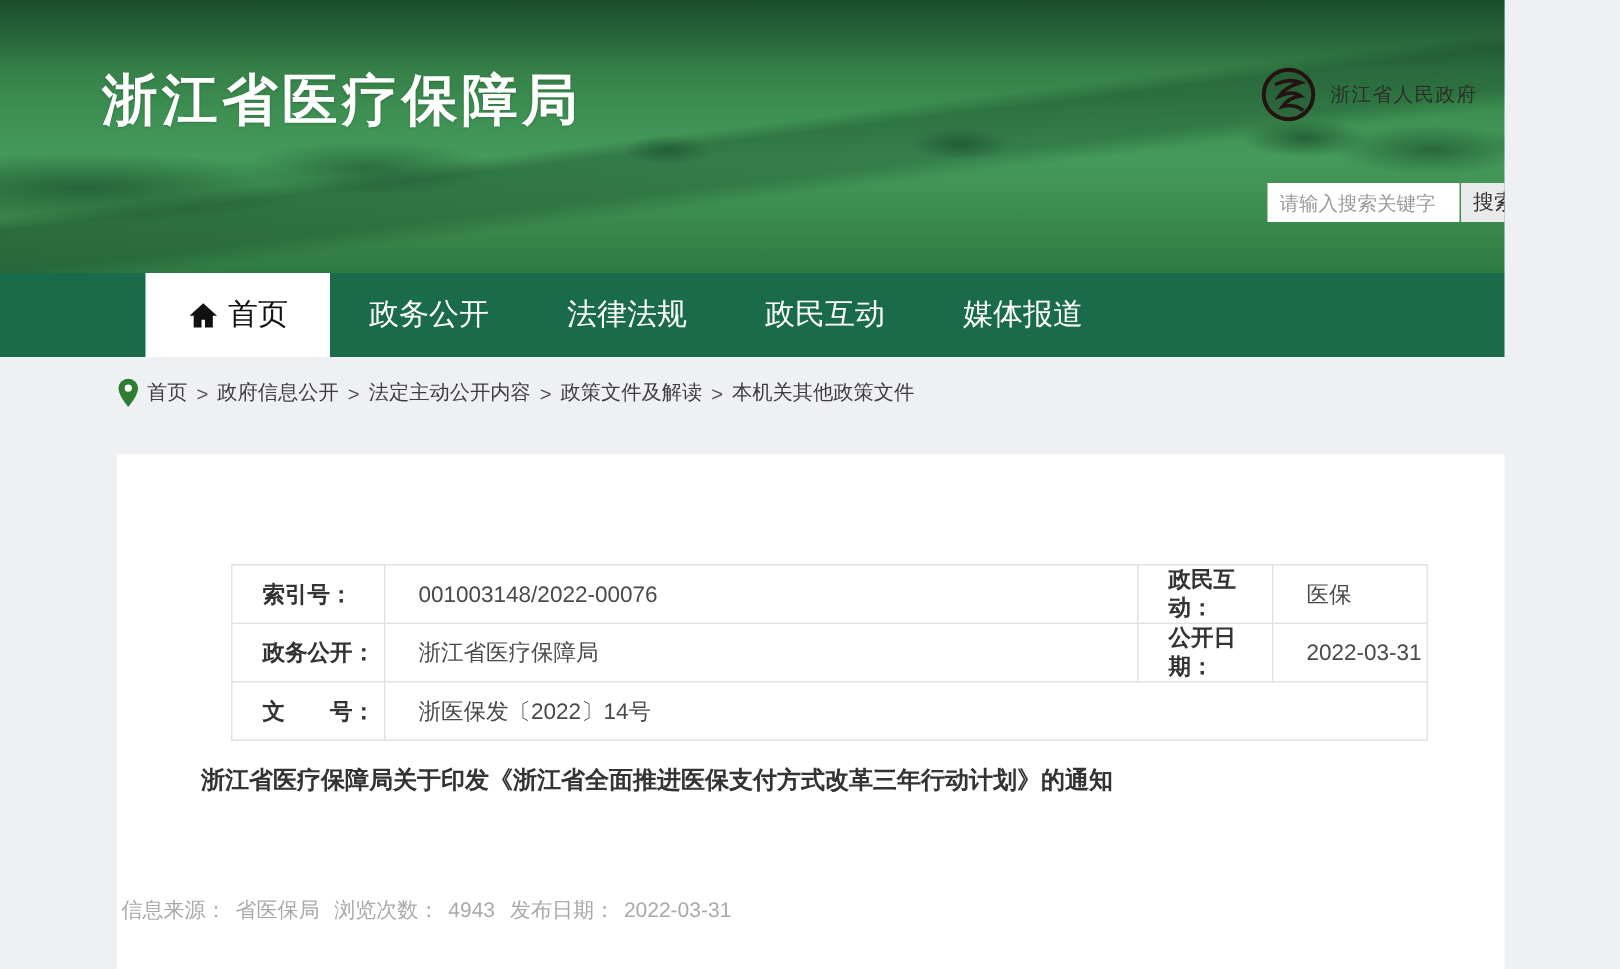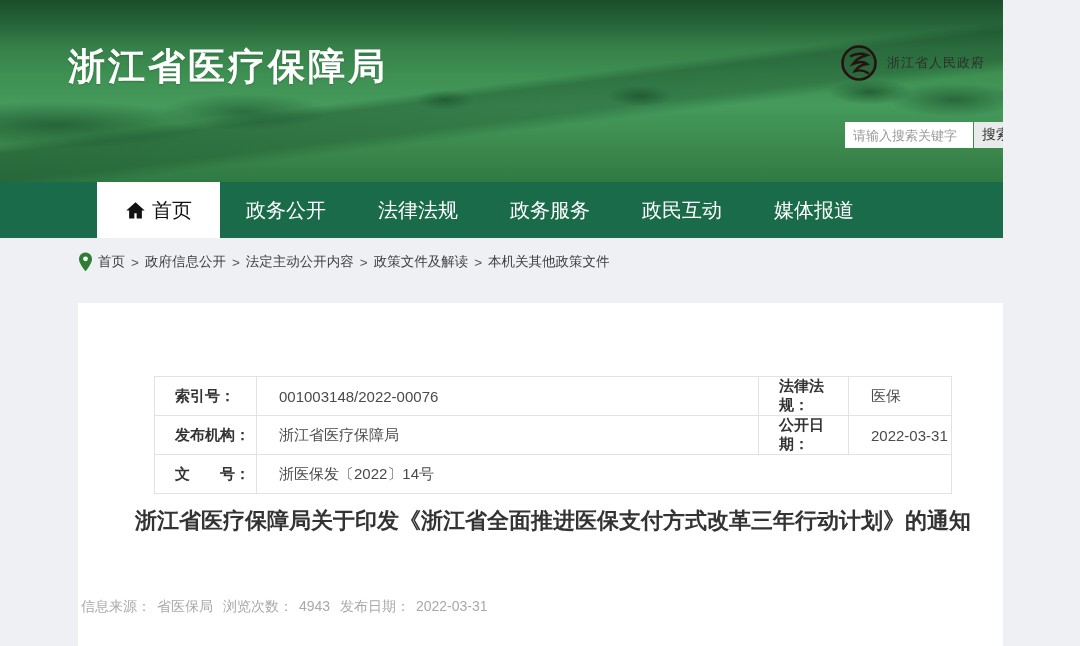--- a/index.html
+++ b/index.html
@@ -42,21 +42,21 @@
   .pin-icon{width:15px;height:20px;margin-right:5px;display:block;}
   .crumb{cursor:pointer;}
   .crumb-sep{margin:0 6px;color:#555;}
 
   
   .card{position:absolute;left:78px;top:303px;width:949px;height:343px;background:#fff;}
   .meta-table{position:absolute;left:76px;top:73px;width:797px;border-collapse:collapse;table-layout:fixed;}
   .meta-table td{border:1px solid #e2e2e2;height:38px;font-size:15px;background:#fff;}
   .meta-table td.lbl{font-weight:bold;color:#333;padding:0 0 0 20px;}
   .meta-table td.val{color:#4a4a4a;padding:0 0 0 22px;}
-  .doc-title{position:absolute;left:0;top:202px;width:100%;box-sizing:border-box;padding:0 56px;text-align:right;font-size:22px;line-height:31px;font-weight:bold;color:#333;}
+  .doc-title{position:absolute;left:0;top:202px;width:100%;box-sizing:border-box;padding:0 56px;text-align:left;font-size:16px;line-height:31px;font-weight:bold;color:#333;}
   .doc-meta{position:absolute;left:0;top:295px;width:100%;text-align:left;font-size:14px;color:#a9a9a9;}
   .doc-meta span{margin:0 3px;}
 </style>
 </head>
 <body>
 
 <div class="page">
 
   <div class="header">
     <div class="site-title">浙江省医疗保障局</div>
@@ -78,21 +78,20 @@
   <div class="nav">
     <div class="nav-inner">
       <div class="nav-item active">
         <svg class="home-icon" viewBox="0 0 24 24">
           <path d="M12 2.5 L1.5 12 h3.2 v9 h6 v-6 h2.6 v6 h6 v-9 h3.2 Z" fill="#111"></path>
         </svg>
         <span>首页</span>
       </div>
       <div class="nav-item">政务公开</div>
       <div class="nav-item">法律法规</div>
-      <div class="nav-item">政务服务</div>
       <div class="nav-item">政民互动</div>
       <div class="nav-item">媒体报道</div>
     </div>
   </div>
 
   <div class="breadcrumb">
     <svg class="pin-icon" viewBox="0 0 15 20">
       <path d="M7.5 0.5 C3.9 0.5 1 3.4 1 7 c0 4.7 6.5 12.3 6.5 12.3 S14 11.7 14 7 C14 3.4 11.1 0.5 7.5 0.5 Z" fill="#2e7d32"></path>
       <circle cx="7.5" cy="6.8" r="2.4" fill="#fff"></circle>
     </svg>
@@ -113,25 +112,25 @@
       <colgroup>
           <col style="width:102px">
           <col style="width:502px">
           <col style="width:90px">
           <col style="width:103px">
         </colgroup>
       <tbody>
           <tr>
         <td class="lbl">索引号：</td>
         <td class="val">001003148/2022-00076</td>
-        <td class="lbl">法律法规：</td>
+        <td class="lbl">政民互动：</td>
         <td class="val">医保</td>
       </tr>
       <tr>
-        <td class="lbl">发布机构：</td>
+        <td class="lbl">政务公开：</td>
         <td class="val">浙江省医疗保障局</td>
         <td class="lbl">公开日期：</td>
         <td class="val">2022-03-31</td>
       </tr>
       <tr>
         <td class="lbl">文　　号：</td>
         <td class="val" colspan="3">浙医保发〔2022〕14号</td>
       </tr>
     </tbody>
       </table>

